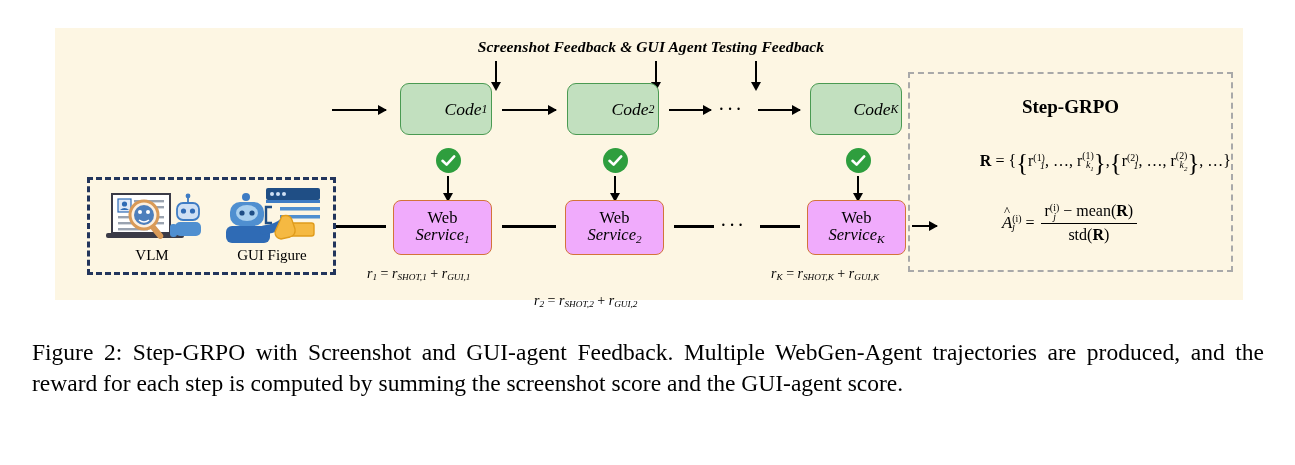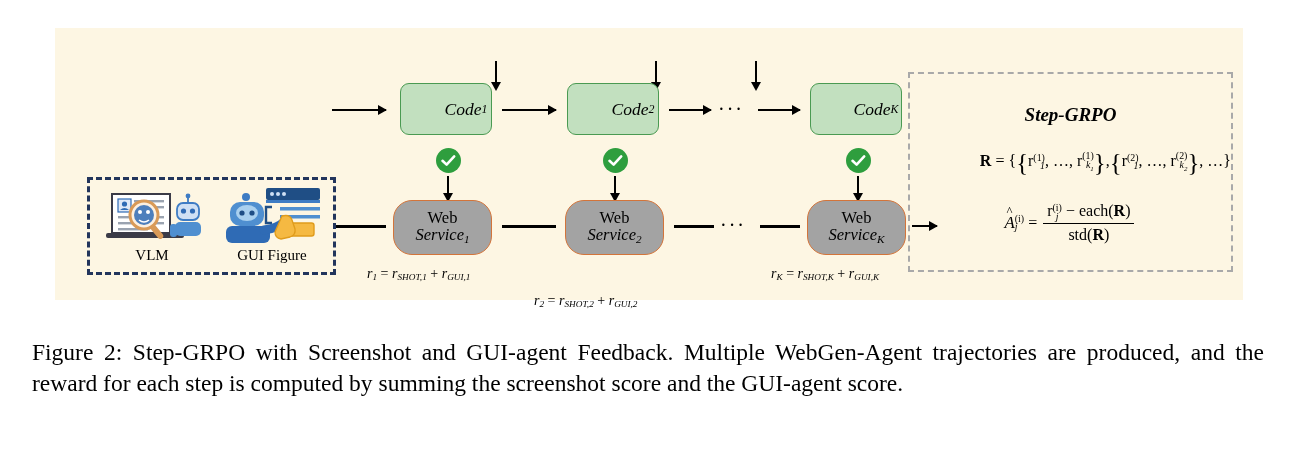--- a/index.html
+++ b/index.html
@@ -57,22 +57,22 @@
   .agent-caption{font-size:15px;margin-top:1px;}
 
   
   .code-box{
     height:52px;border:1.6px solid #4a9a52;background:#c2e0bf;
     border-radius:9px;box-sizing:border-box;
     display:flex;align-items:center;justify-content:center;
     font-style:italic;font-size:17.5px;padding-left:40px;
   }
   .svc-box{
-    height:55px;border:1.6px solid #d3743a;background:#a3a3a3;
-    border-radius:19px;box-sizing:border-box;
+    height:55px;border:1.6px solid #d3743a;background:#f0abfc;
+    border-radius:8px;box-sizing:border-box;
     display:flex;flex-direction:column;align-items:center;justify-content:center;
     line-height:1.02;
   }
   .svc-box .svc-top{font-size:16.5px;font-style:normal;}
   .svc-box .svc-bot{font-size:16.5px;font-style:italic;}
   .sub{font-size:.68em;vertical-align:-.28em;font-style:italic;}
 
   
   .h-arrow{height:2px;background:#000;}
   .h-arrow:after{
@@ -101,22 +101,22 @@
   .reward-f{font-size:14px;white-space:nowrap;font-style:italic;}
   .reward-f .rm{font-style:normal;}
   .rsub{font-size:.66em;vertical-align:-.26em;font-style:italic;}
 
   
   #grpo-panel{
     left:908px;top:72px;width:325px;height:200px;
     border:2.5px dashed #a9a9a9;box-sizing:border-box;
   }
   #grpo-title{
-    position:absolute;left:0;top:30px;width:100%;text-align:center;
-    font-weight:bold;font-style:italic;font-size:19px;
+    position:absolute;left:0;top:22px;width:100%;text-align:center;
+    font-weight:bold;font-size:19px;
   }
   #grpo-r-eq{
     position:absolute;left:0;top:75px;width:100%;text-align:right;
     font-size:16px;white-space:nowrap;
   }
   #grpo-adv-eq{
     position:absolute;left:0;top:128px;width:100%;
     display:flex;align-items:center;justify-content:center;
     font-size:16px;
   }
@@ -138,20 +138,21 @@
     position:absolute;left:32px;top:337px;width:1232px;
     font-size:23.5px;line-height:1.33;text-align:justify;
     font-family:"Liberation Serif","DejaVu Serif",serif;
   }
 </style>
 </head>
 <body>
 
 <div id="figure-panel">
 
+  <div class="abs" id="feedback-label" style="left:386px;top:10px;">Screenshot Feedback &amp; GUI Agent Testing Feedback</div>
 
   <div class="abs v-arrow" style="left:440px;top:33px;height:22px;"></div>
   <div class="abs v-arrow" style="left:600px;top:33px;height:22px;"></div>
   <div class="abs v-arrow" style="left:700px;top:33px;height:22px;"></div>
 
 
   <div class="abs h-arrow" style="left:277px;top:81px;width:54px;"></div>
 
   <div class="abs code-box" style="left:345px;top:55px;width:92px;">
     <span>Code</span>
@@ -326,21 +327,21 @@
       </span>
         <span class="supsub">
           <span class="sp">(i)</span>
           <span class="sb">j</span>
         </span>
       <span style="margin:0 4px;">=</span>
       <span class="frac">
         <span class="num">
           <span>r</span><span class="supsub"><span class="sp">(i)</span><span class="sb">j</span></span>
           <span>−</span>
-          <span>each(</span><span class="bold-r">R</span><span>)</span>
+          <span>mean(</span><span class="bold-r">R</span><span>)</span>
         </span>
         <span class="den">
           <span>std(</span><span class="bold-r">R</span><span>)</span>
         </span>
       </span>
     </div>
   </div>
 
 </div>
 

